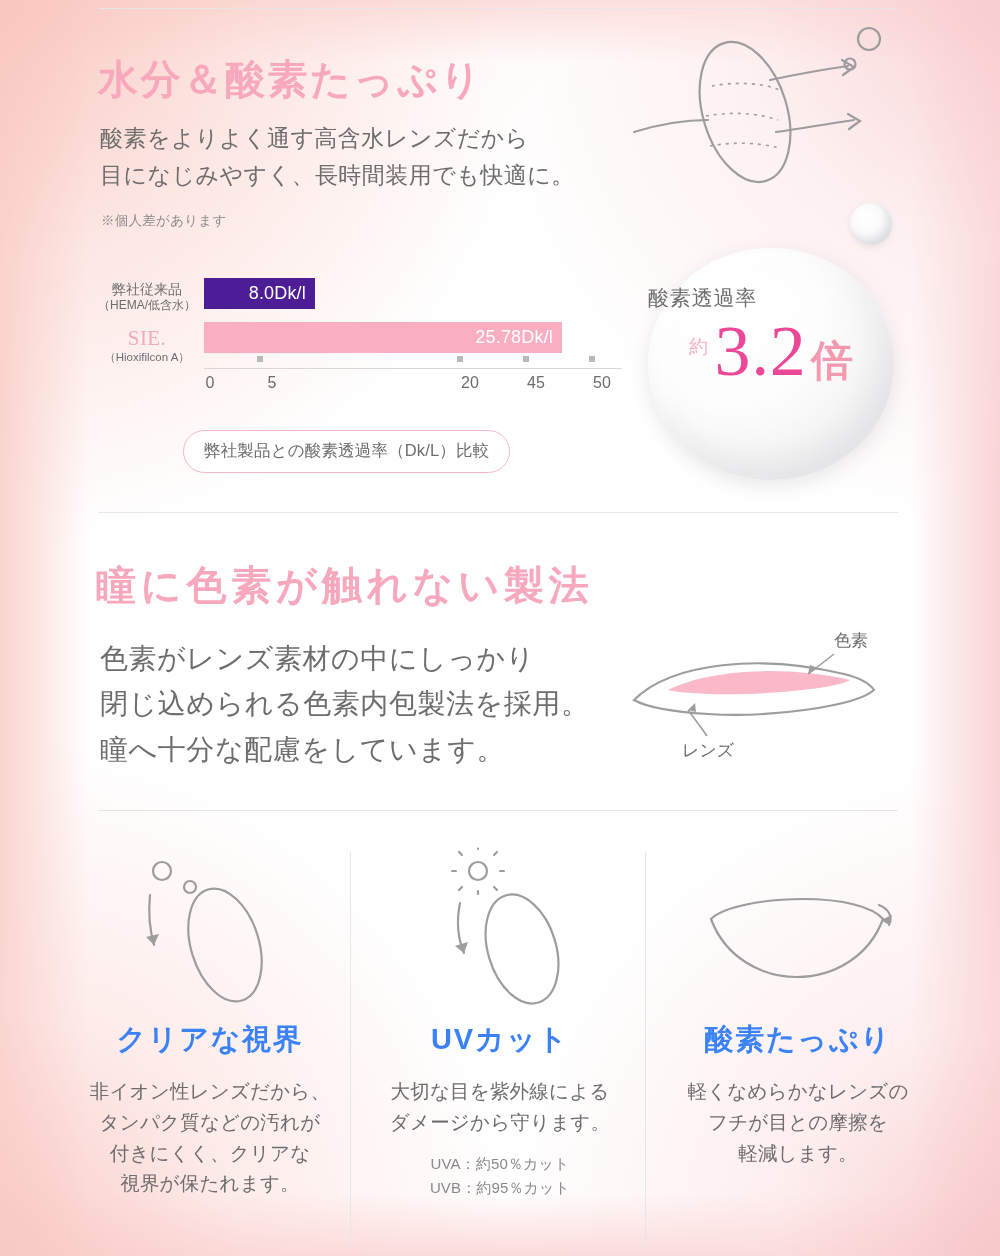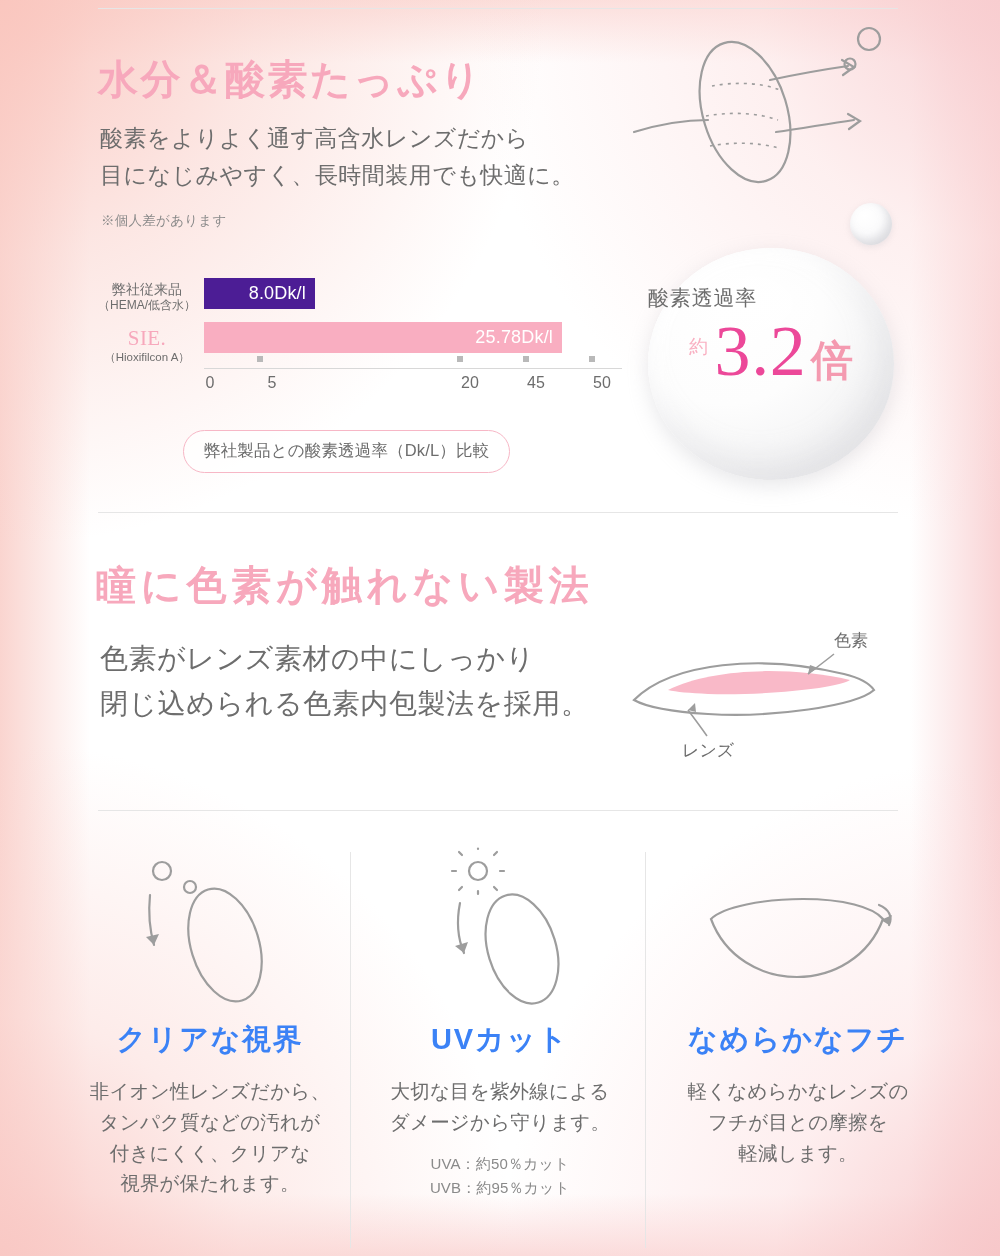--- a/index.html
+++ b/index.html
@@ -335,20 +335,21 @@
 
   <div id="chart-caption">弊社製品との酸素透過率（Dk/L）比較</div>
 
   <div class="divider" style="left:98px; top:512px; width:800px;"></div>
 
   <div id="sec2-title" class="pink-head">瞳に色素が触れない製法</div>
 
   <div id="sec2-body" class="body-text">
     <div>色素がレンズ素材の中にしっかり</div>
     <div>閉じ込められる色素内包製法を採用。</div>
+    <div>瞳へ十分な配慮をしています。</div>
   </div>
 
   <div id="sec2-illu">
     <svg width="300" height="160" viewBox="0 0 300 160" fill="none">
       <path d="M22 90 C60 52 150 44 232 64 C248 68 258 74 262 80 C244 96 160 108 96 104 C64 102 36 98 22 90 Z" fill="#ffffff" stroke="#9d9d9d" stroke-width="2.2"></path>
       <path d="M56 80 C100 58 176 56 238 70 C228 78 150 86 96 84 C78 83 64 82 56 80 Z" fill="#f9b9c8"></path>
       <g stroke="#9d9d9d" stroke-width="1.6" fill="none">
         <path d="M222 44 C212 52 204 58 196 64"></path>
         <path d="M196 64 l2 -9 8 3" fill="#9d9d9d" stroke="none"></path>
         <path d="M95 126 C88 116 82 108 76 100"></path>
@@ -411,21 +412,21 @@
   <div class="col" id="col3">
     <div class="col-icon">
       <svg width="210" height="175" viewBox="0 0 210 175" fill="none">
         <g stroke="#9d9d9d" stroke-width="2.2" fill="none" stroke-linecap="round">
           <path d="M18 74 C30 62 70 54 110 54 C150 54 180 62 190 74 C176 112 140 132 104 132 C68 132 32 112 18 74 Z"></path>
           <path d="M186 60 C196 64 200 72 196 80"></path>
           <path d="M196 80 l-8 -5 11 -5" fill="#9d9d9d" stroke="none"></path>
         </g>
       </svg>
     </div>
-    <div class="col-title">なめらかなフチ</div>
+    <div class="col-title">酸素たっぷり</div>
     <div class="col-text">
       <div>軽くなめらかなレンズの</div>
       <div>フチが目との摩擦を</div>
       <div>軽減します。</div>
     </div>
   </div>
 
 </div>
 
 </body></html>

